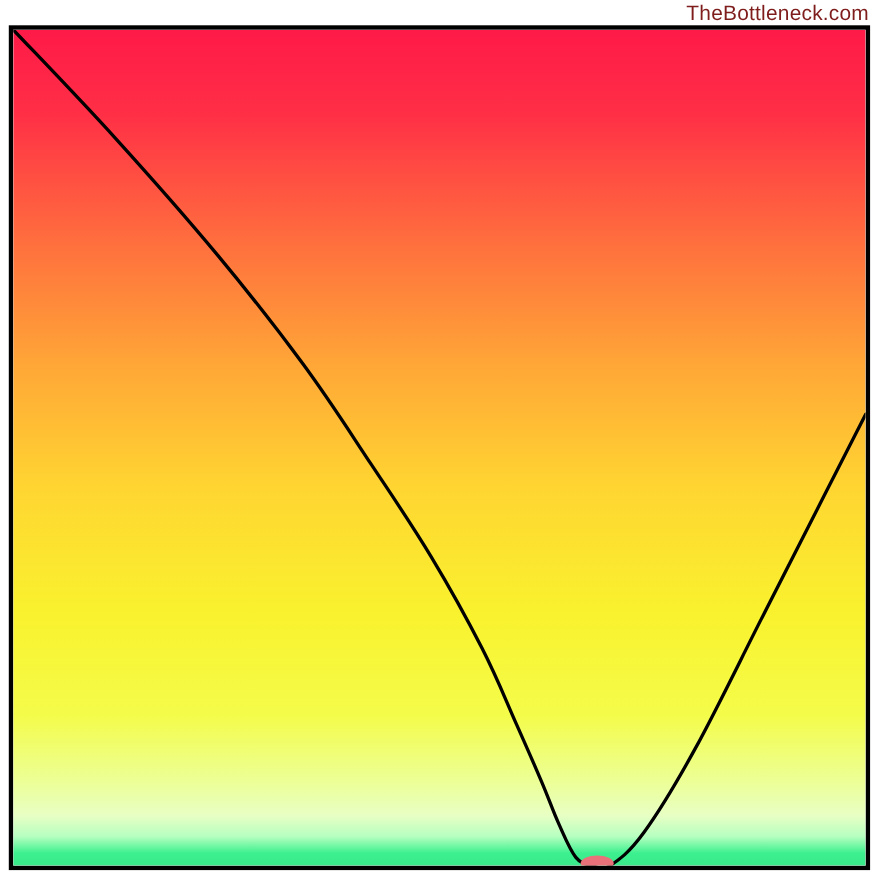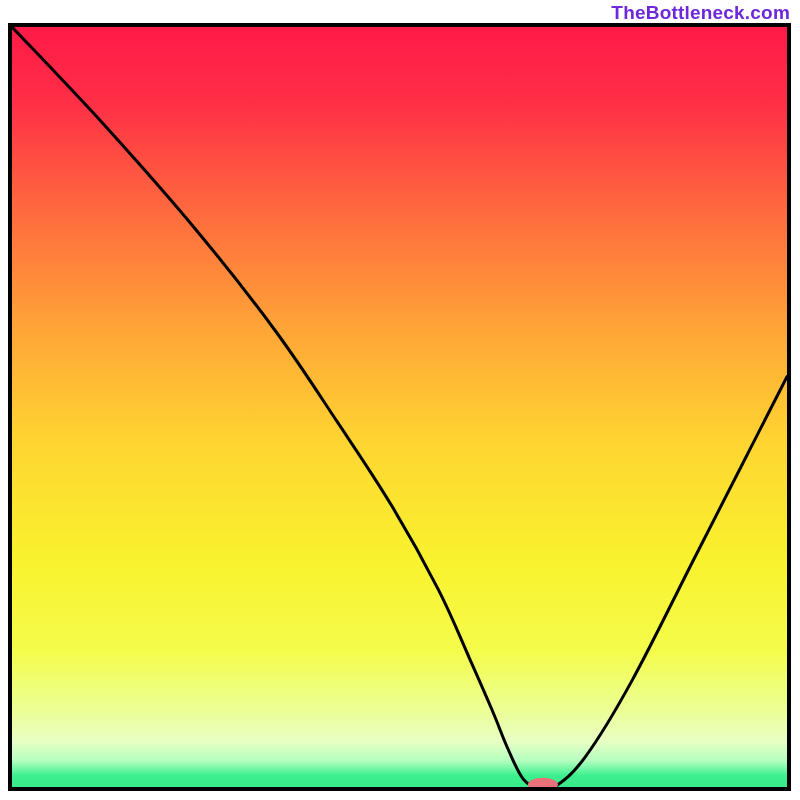--- a/index.html
+++ b/index.html
@@ -18,22 +18,22 @@
     height: 768px;
     border: 4px solid #000000;
     box-sizing: border-box;
     overflow: hidden;
   }
   .attribution {
     position: absolute;
     top: 2px;
     right: 10px;
     font-size: 19px;
-    color: #6d28d9;
-    font-weight: 700;
+    color: #7f1d1d;
+    font-weight: 400;
     letter-spacing: 0.2px;
   }
   svg {
     display: block;
     width: 100%;
     height: 100%;
   }
 </style>
 </head>
 <body>

